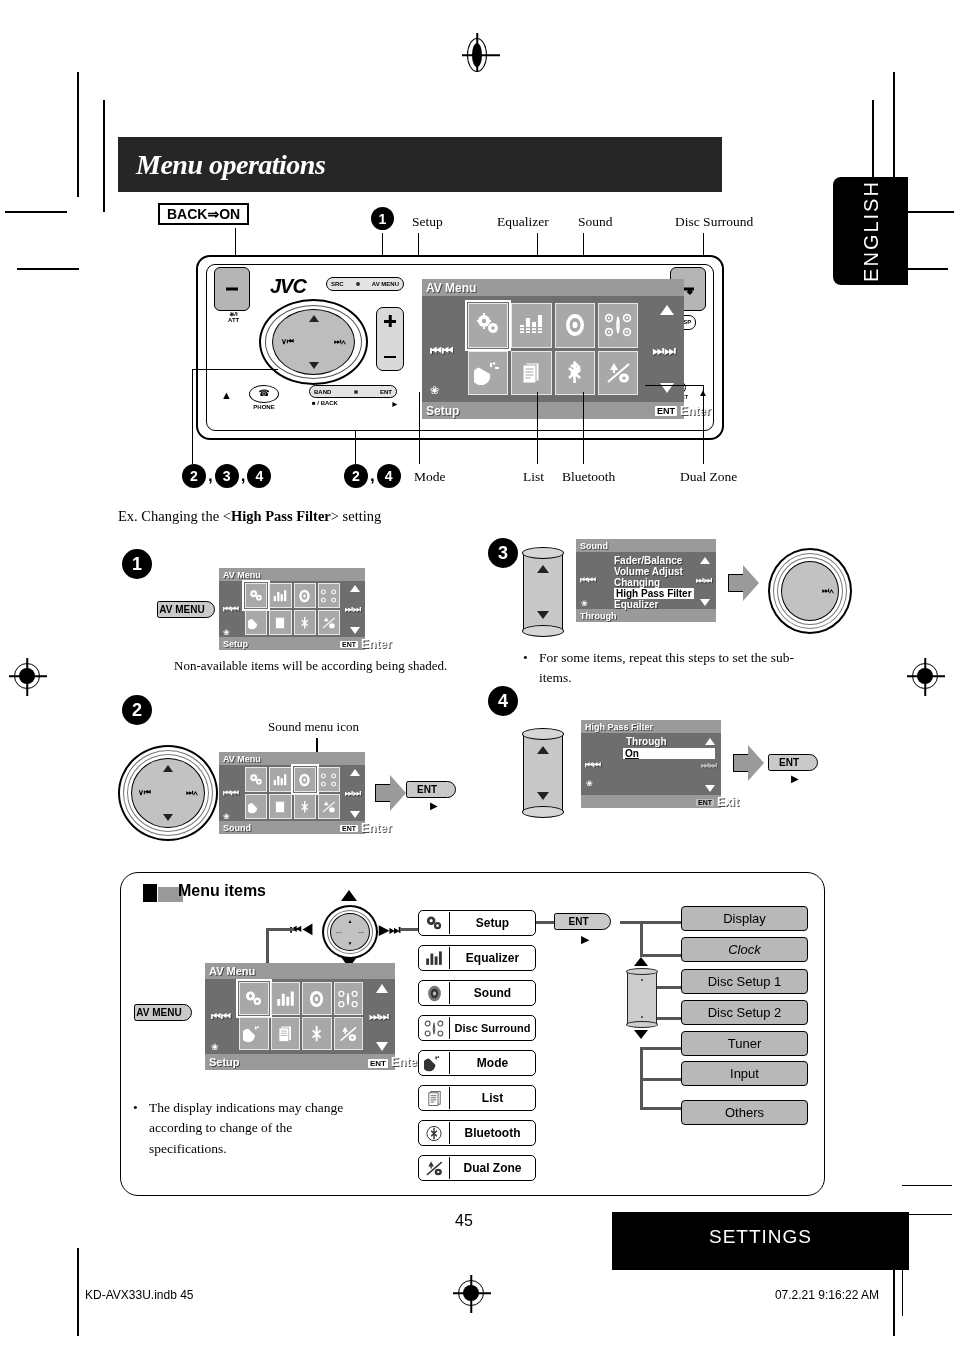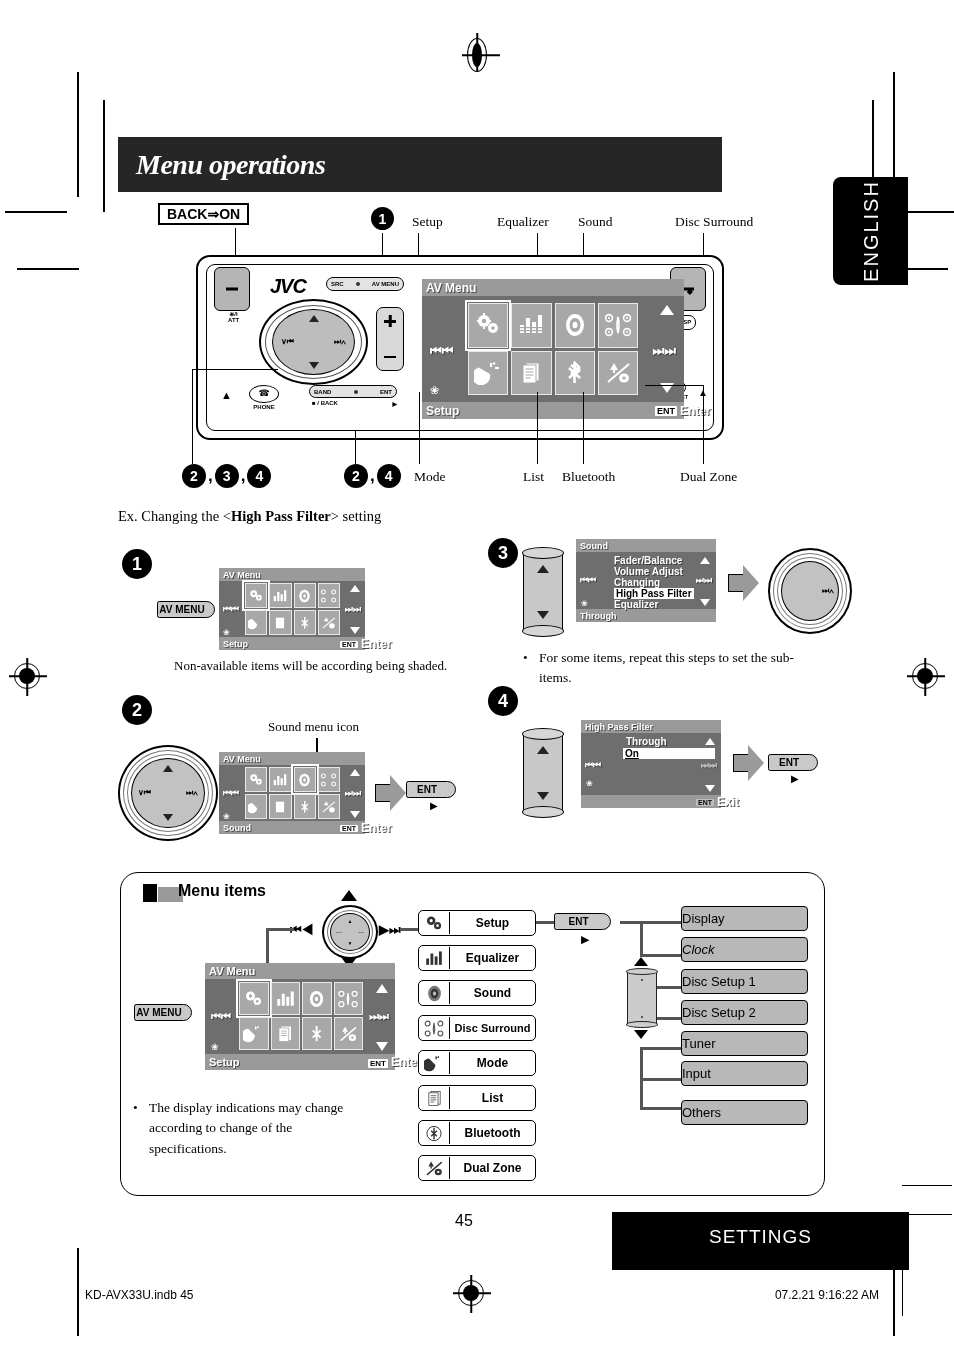--- a/index.html
+++ b/index.html
@@ -124,21 +124,21 @@
   #mi-sq .b{position:absolute;left:15px;top:3px;width:25px;height:15px;background:#9a9a9a;}
 
   .mitem{position:absolute;width:118px;height:26px;border:1.5px solid #000;
     border-radius:5px;background:#fff;display:flex;align-items:center;box-sizing:border-box;}
   .mitem .ic{width:30px;height:22px;display:flex;align-items:center;justify-content:center;
     border-right:1px solid #000;}
   .mitem .tx{flex:1;text-align:center;font-size:12px;font-weight:bold;}
 
   .sitem{position:absolute;left:681px;width:127px;height:25px;background:#b8b8b8;
     border:1.5px solid #000;border-radius:4px;display:flex;align-items:center;
-    justify-content:flex-start;font-size:13px;box-sizing:border-box;}
+    justify-content:center;font-size:13px;box-sizing:border-box;}
 
   .connector{position:absolute;background:#555;}
 
   
   .pill{position:absolute;width:28px;background:#cccccc;border-left:1.5px solid #222;
     border-right:1.5px solid #222;}
   .pill:before,.pill:after{content:"";position:absolute;left:-2px;right:-2px;height:7px;
     border:1.5px solid #222;border-radius:50%;background:#cfcfcf;box-sizing:border-box;}
   .pill:before{top:-4px;} .pill:after{bottom:-4px;}
   .pill .dotu,.pill .dotd{position:absolute;left:50%;transform:translateX(-50%);

